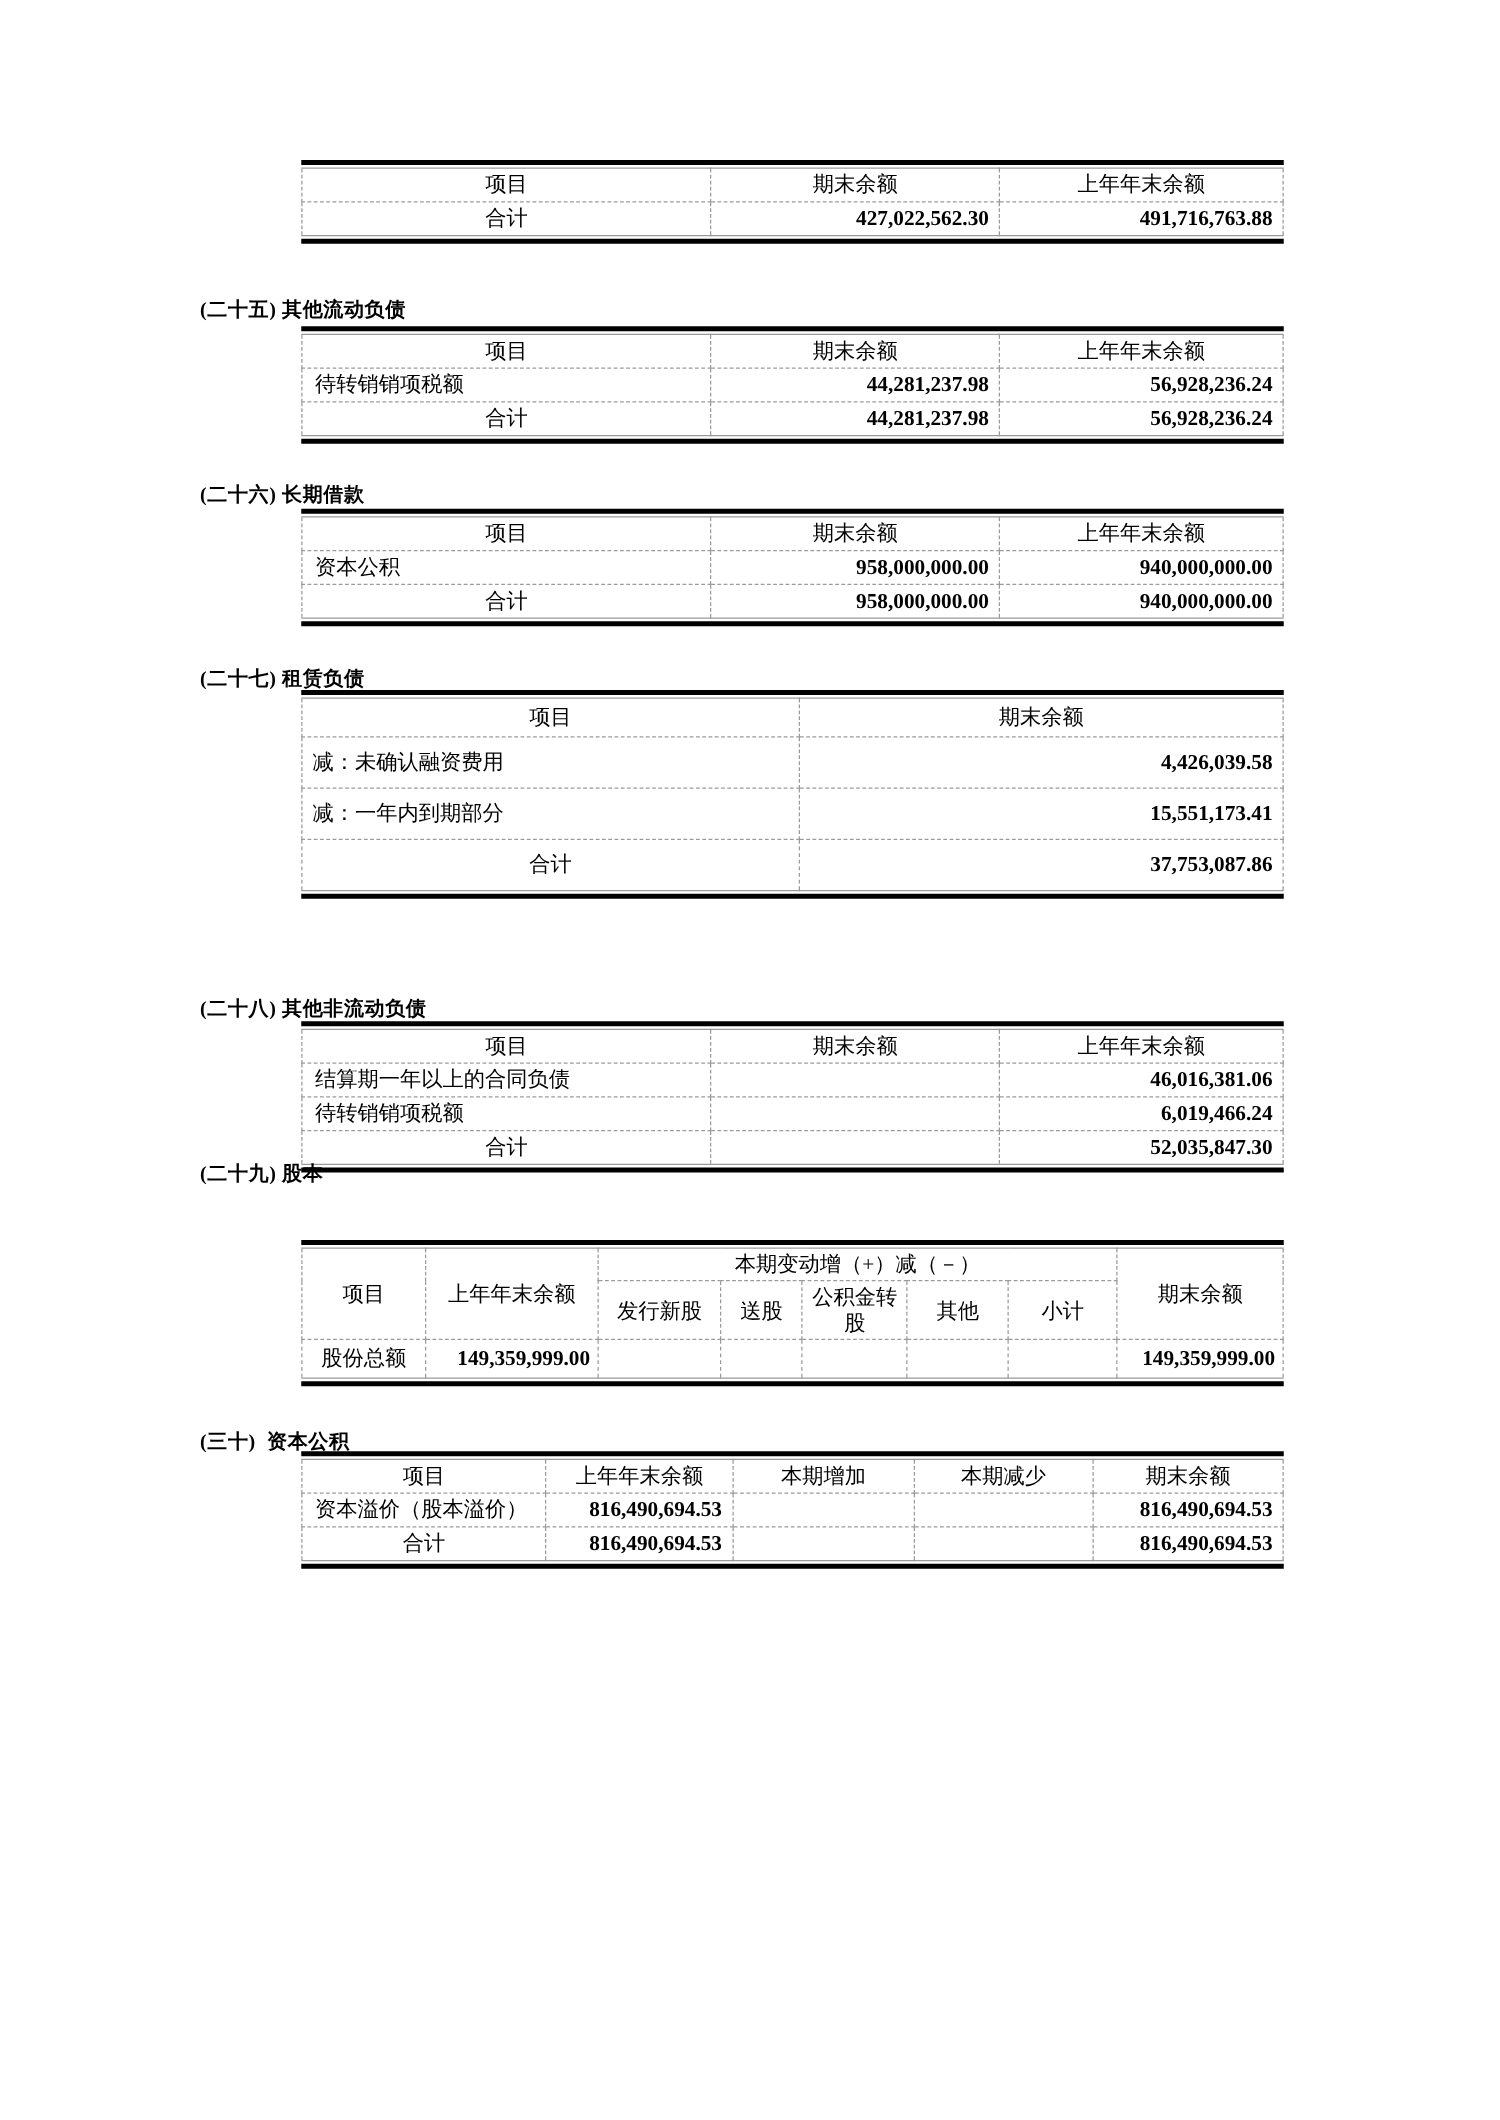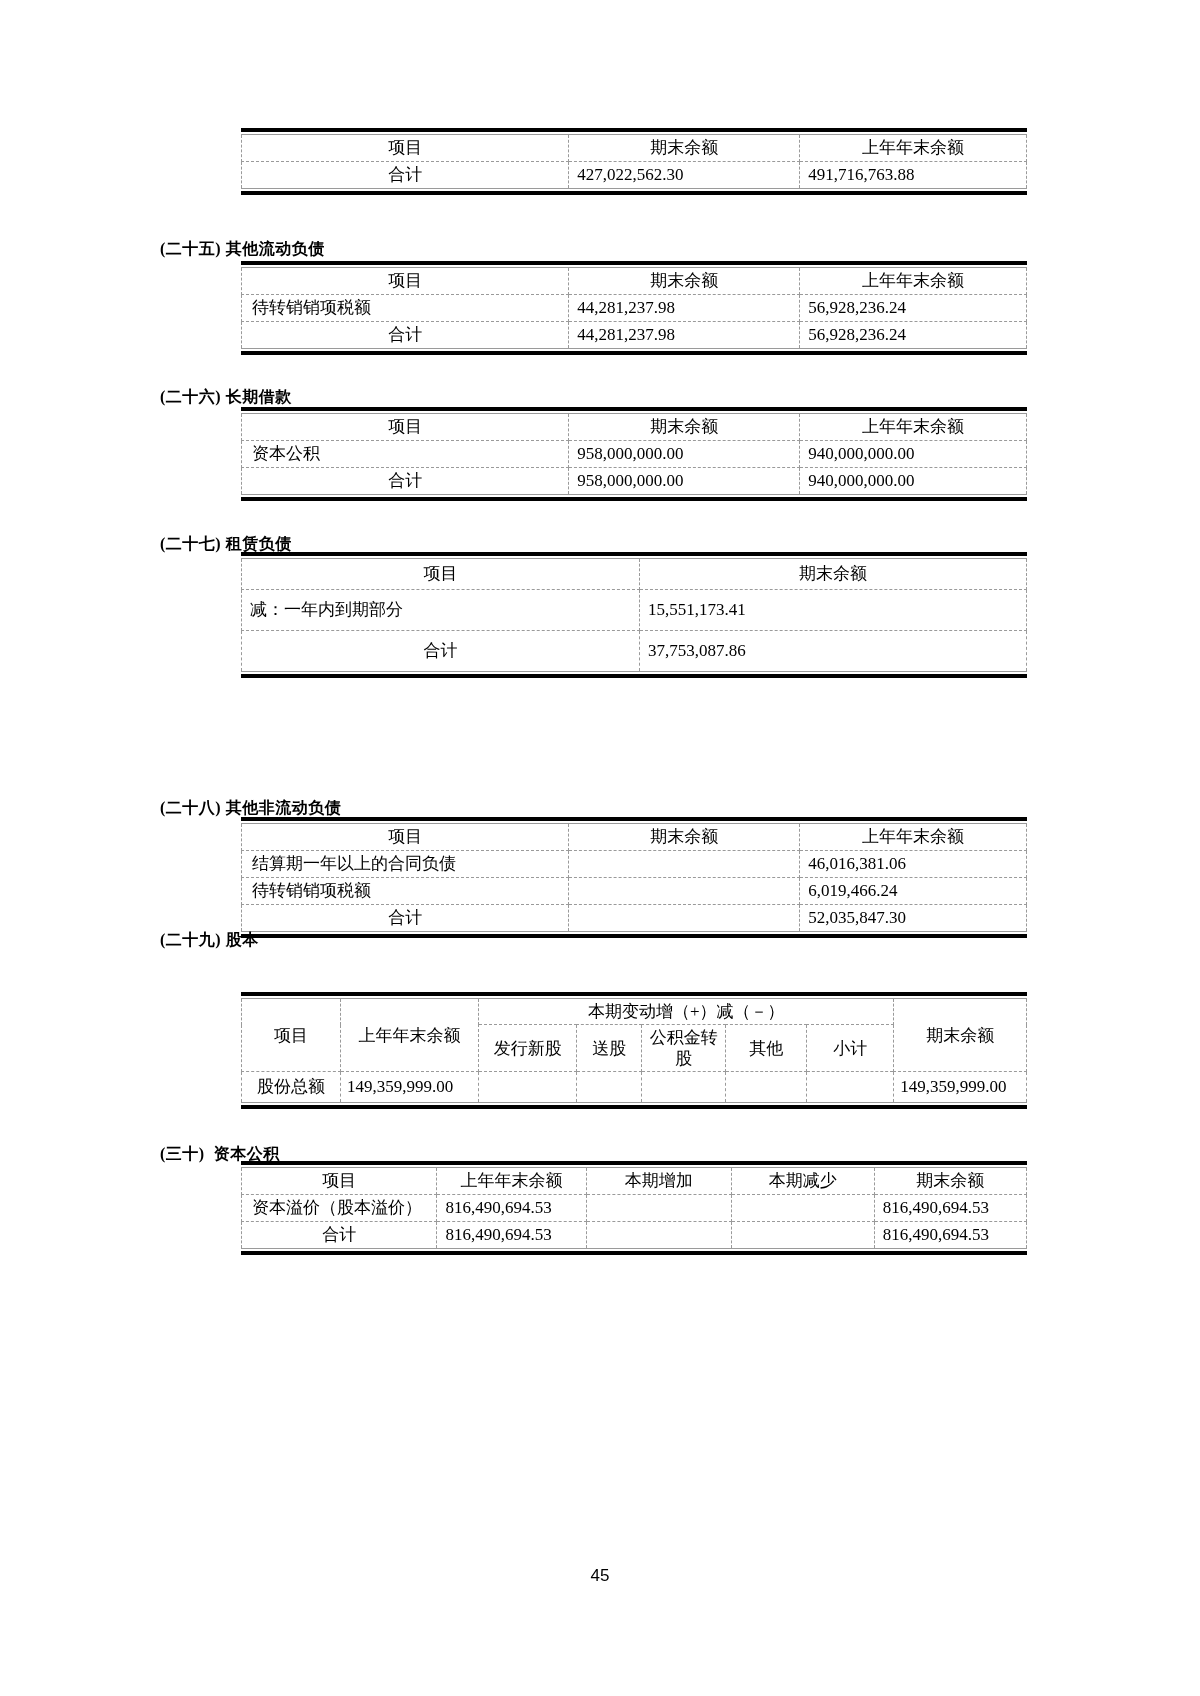--- a/index.html
+++ b/index.html
@@ -39,21 +39,21 @@
     border:1px dashed #9a9a9a;
     font-weight:normal;
     padding:2px 8px;
     line-height:22px;
     overflow:hidden;
     vertical-align:middle;
   }
   .fintable th{text-align:center;}
   td.lbl{text-align:left;padding-left:10px;}
   td.ctr{text-align:center;}
-  td.num{text-align:left;}
+  td.num{text-align:right;font-weight:bold;}
   
   table.tall td{padding:9px 8px;}
   table.tall th{padding:4px 8px;}
   
   table.t29 th{padding:2px 4px;line-height:21px;}
   table.t29 td{padding:4px 6px;line-height:22px;}
   .pagenum{
     position:absolute;
     top:1566px;left:0;width:100%;
     text-align:center;
@@ -157,20 +157,24 @@
         <colgroup>
             <col style="width:50.7%">
             <col style="width:49.3%">
           </colgroup>
         <tbody>
             <tr>
           <th>项目</th>
           <th>期末余额</th>
         </tr>
         <tr>
+          <td class="lbl">减：未确认融资费用</td>
+          <td class="num">4,426,039.58</td>
+        </tr>
+        <tr>
           <td class="lbl">减：一年内到期部分</td>
           <td class="num">15,551,173.41</td>
         </tr>
         <tr>
           <td class="ctr">合计</td>
           <td class="num">37,753,087.86</td>
         </tr>
       </tbody>
         </table>
     </div>
@@ -285,15 +289,14 @@
           <td class="num">816,490,694.53</td>
           <td class="num"></td>
           <td class="num"></td>
           <td class="num">816,490,694.53</td>
         </tr>
       </tbody>
         </table>
     </div>
   </div>
 
-  <div class="pagenum">45</div>
 
 </div>
 
 </body></html>

